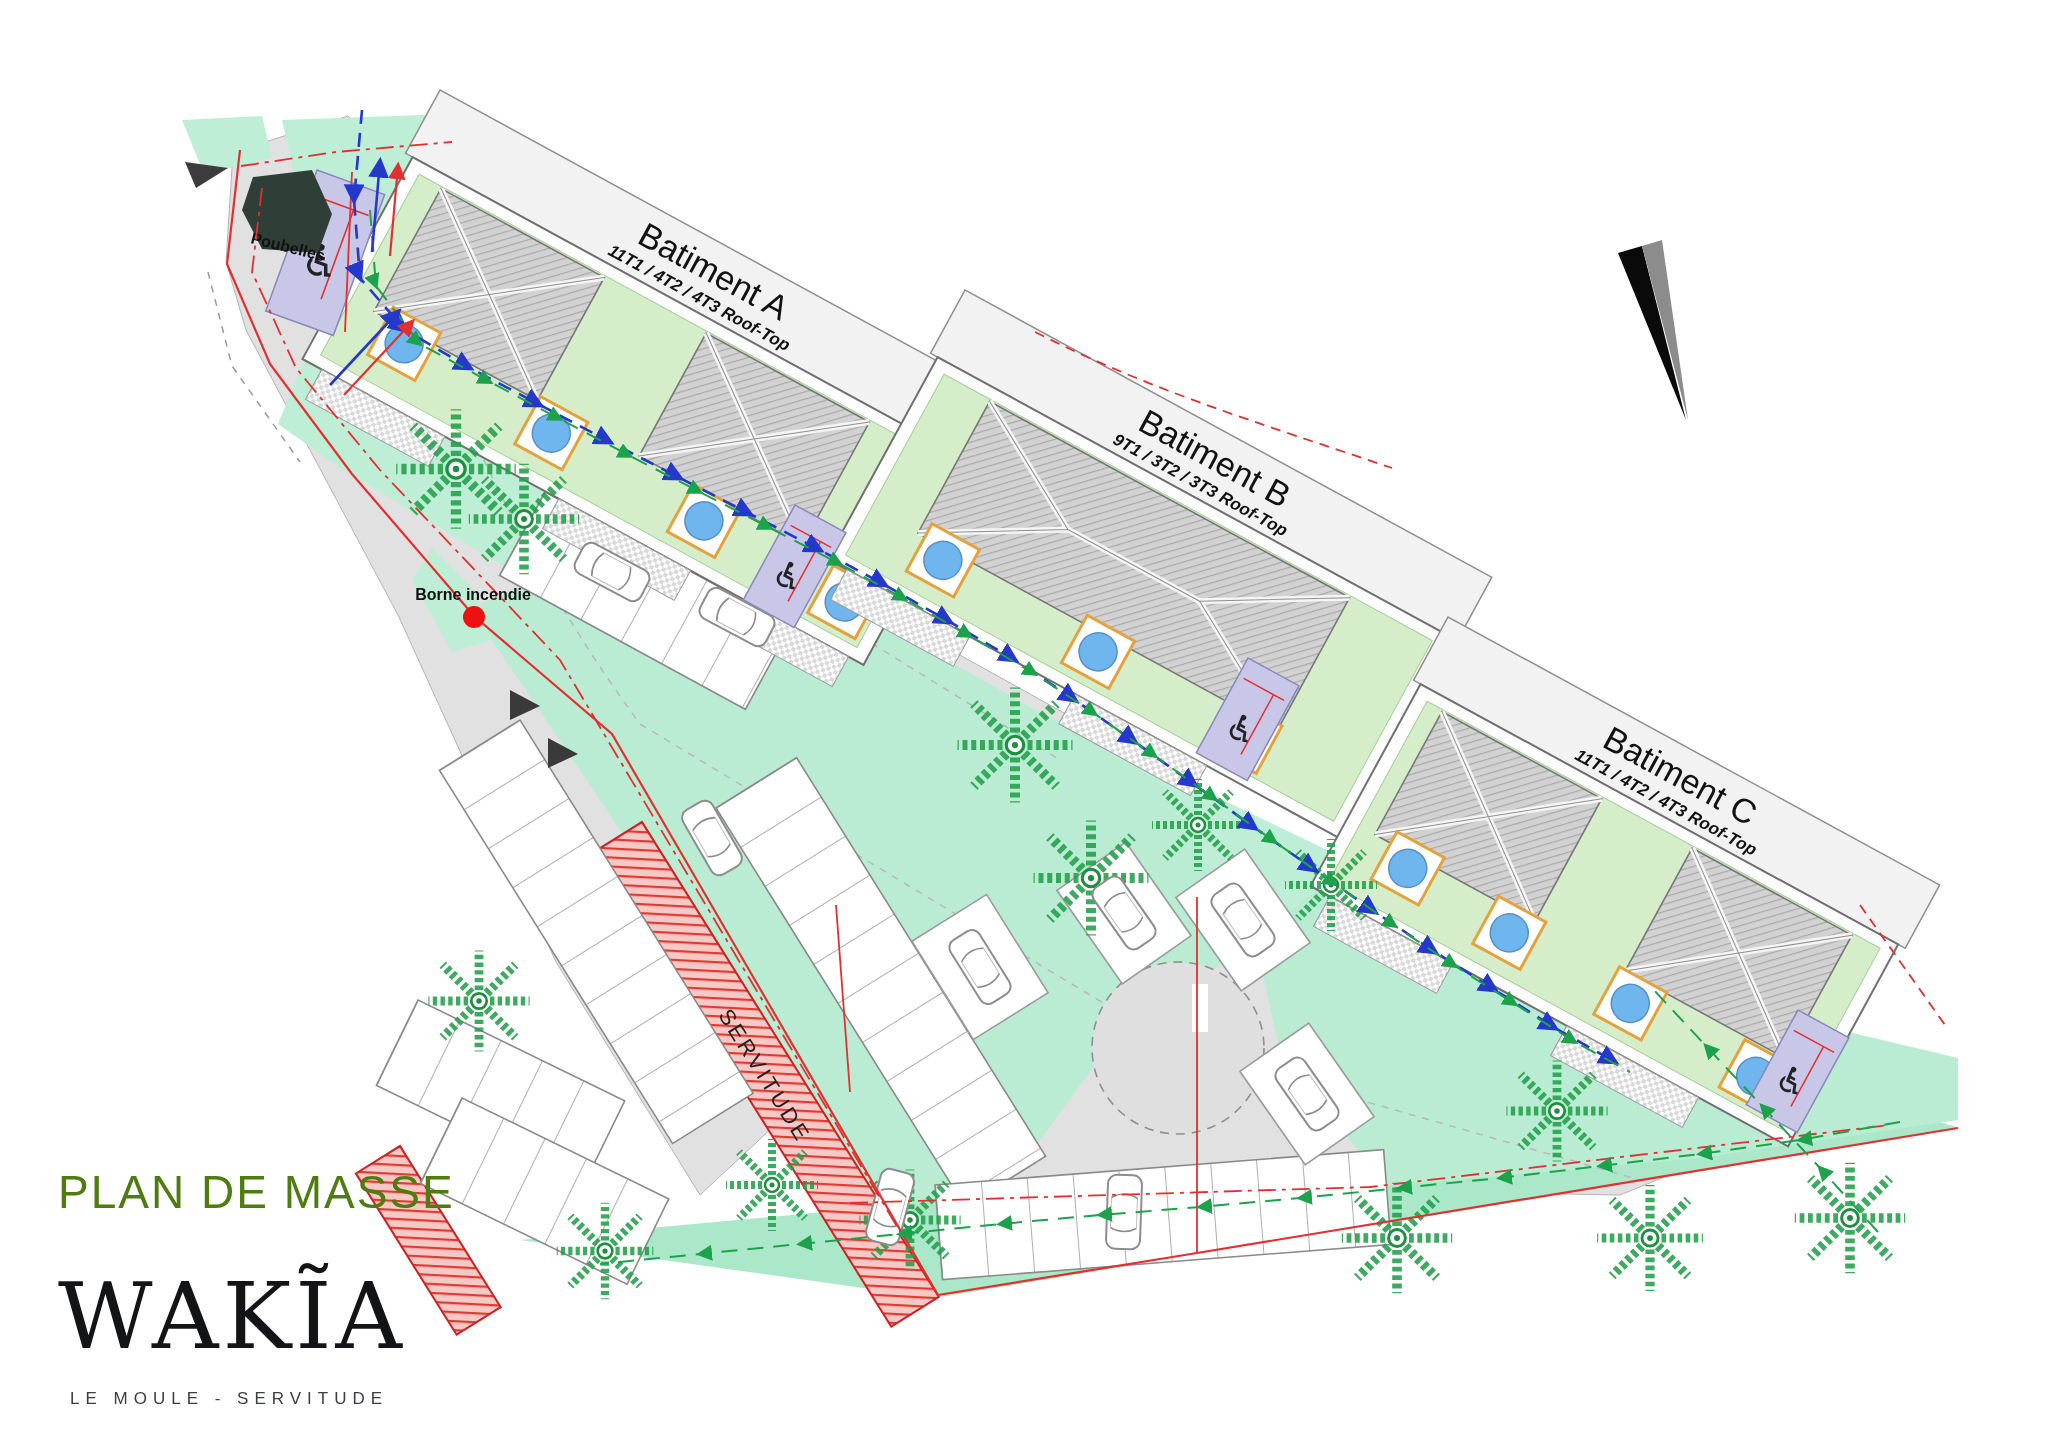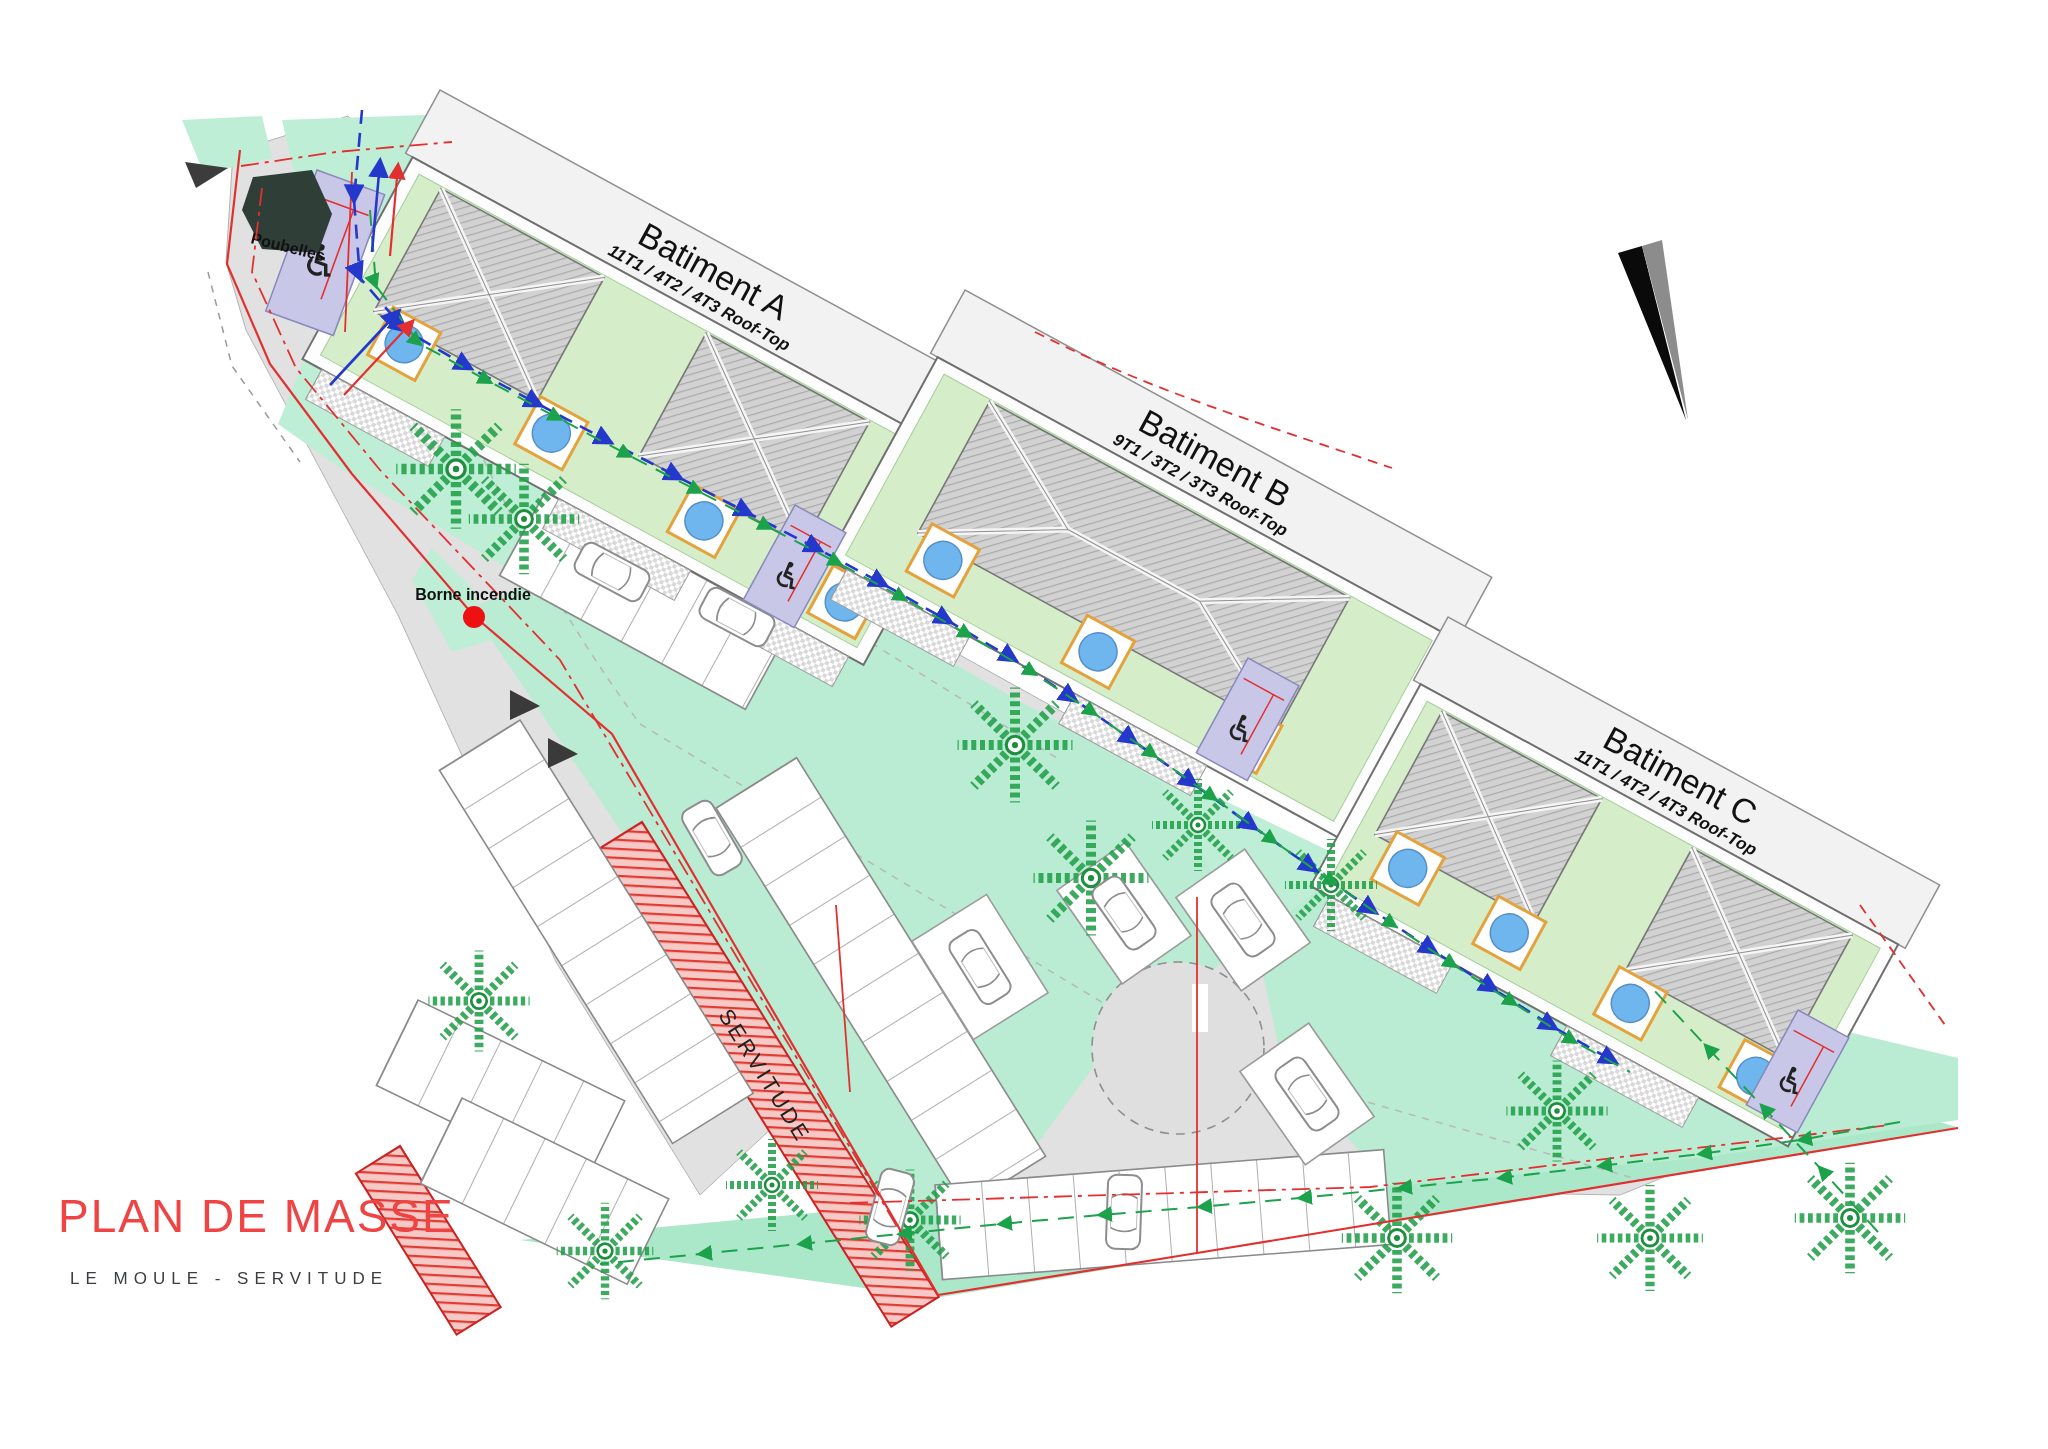--- a/index.html
+++ b/index.html
@@ -4,21 +4,21 @@
 <style>
   html,body{margin:0;padding:0;background:#ffffff;}
   .stage{position:relative;width:2048px;height:1449px;background:#fff;overflow:hidden;
          font-family:"Liberation Sans","DejaVu Sans",sans-serif;}
   .stage svg{position:absolute;left:0;top:0;}
   .bl-title{font-family:"Liberation Sans",sans-serif;font-size:34px;fill:#111;}
   .bl-units{font-family:"Liberation Sans",sans-serif;font-size:17px;font-weight:bold;font-style:italic;fill:#111;}
   .map-label{font-family:"Liberation Sans",sans-serif;font-weight:bold;fill:#111;}
   .serv-label{font-family:"Liberation Sans",sans-serif;font-size:22px;letter-spacing:3px;fill:#222;}
   .titleblock{position:absolute;left:58px;top:1165px;width:420px;color:#2b2f33;}
-  .titleblock .t1{font-size:46px;letter-spacing:2px;color:#ef4444;margin-top:24px;}
+  .titleblock .t1{font-size:46px;letter-spacing:2px;color:#4d7c0f;}
   .logo{margin-top:52px;font-family:"DejaVu Serif","Liberation Serif",serif;
         font-size:92px;letter-spacing:4px;color:#121416;line-height:1;}
   .loc{margin-top:26px;margin-left:12px;font-size:17px;letter-spacing:6px;color:#3a3e42;}
 </style>
 </head>
 <body>
 
 <div class="stage">
 <svg width="2048" height="1449" viewBox="0 0 2048 1449">
   <defs>
@@ -308,15 +308,16 @@
   </g>
 
   <g>
     <path d="M1618,253 L1642,246 L1686,420 Z" fill="#0a0a0a"></path>
     <path d="M1642,246 L1662,240 L1688,420 Z" fill="#8c8c8c"></path>
   </g>
 </svg>
 
   <div class="titleblock">
     <div class="t1">PLAN DE MASSE</div>
+    <div class="logo">WAKĨA</div>
     <div class="loc">LE MOULE - SERVITUDE</div>
   </div>
 </div>
 
 </body></html>

